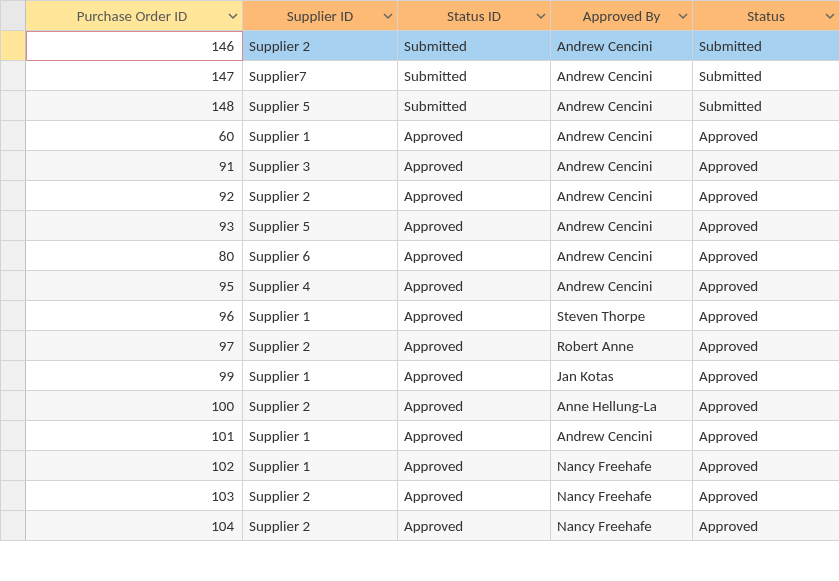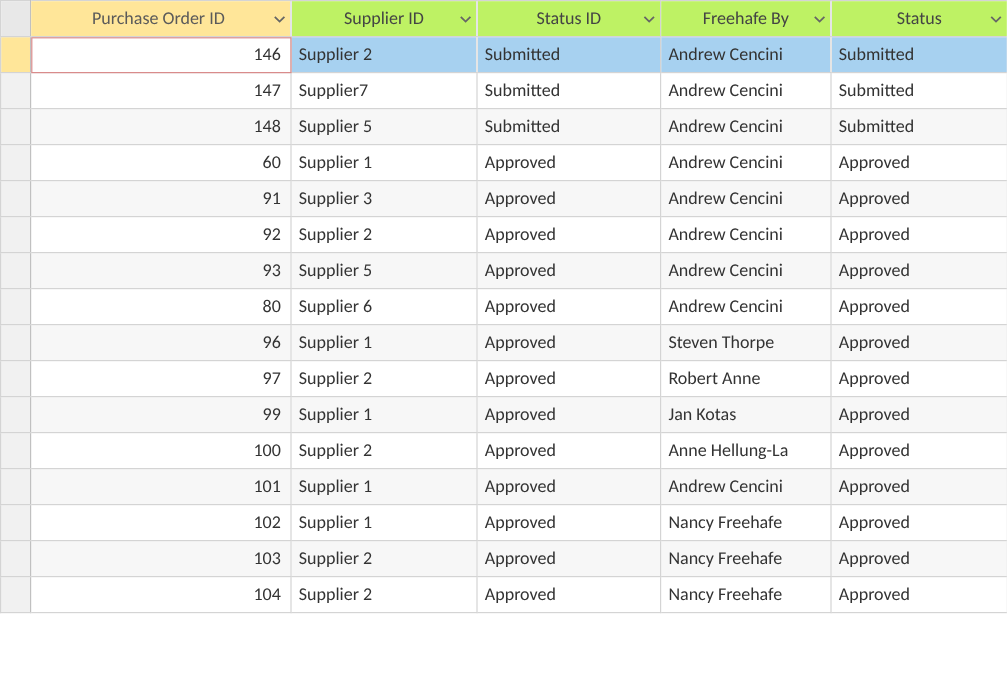--- a/index.html
+++ b/index.html
@@ -33,21 +33,21 @@
       white-space: nowrap;
       text-overflow: clip;
     }
     .row-selector {
       width: 25px;
       min-width: 25px;
       background: #f1f1f1;
       border-right: 1px solid #c0c0c0;
     }
     .header-row .cell {
-      background: #bef264;
+      background: #fdba74;
       color: #444;
       font-weight: 400;
       position: relative;
       text-align: center;
       padding: 5px 4px;
     }
     .header-row .row-selector {
       background: #e8e8e8;
     }
     .header-row .cell.active-header {
@@ -144,21 +144,21 @@
     <div class="cell col-statusid">
       <span class="header-text">Status ID</span>
       <span class="filter-arrow">
         <svg viewBox="0 0 10 10">
             <path d="M1 3 L5 7 L9 3" fill="none" stroke="#666" stroke-width="1.5"></path>
           </svg>
       </span>
     </div>
 
     <div class="cell col-submittedby">
-      <span class="header-text">Freehafe By</span>
+      <span class="header-text">Approved By</span>
       <span class="filter-arrow">
         <svg viewBox="0 0 10 10">
             <path d="M1 3 L5 7 L9 3" fill="none" stroke="#666" stroke-width="1.5"></path>
           </svg>
       </span>
     </div>
 
     <div class="cell col-status">
       <span class="header-text">Status</span>
       <span class="filter-arrow">
@@ -228,20 +228,28 @@
     <div class="row data-row">
       <div class="cell row-selector"></div>
       <div class="cell col-id">80</div>
       <div class="cell col-supplier">Supplier 6</div>
       <div class="cell col-statusid">Approved</div>
       <div class="cell col-submittedby">Andrew Cencini</div>
       <div class="cell col-status">Approved</div>
     </div>
     <div class="row data-row">
       <div class="cell row-selector"></div>
+      <div class="cell col-id">95</div>
+      <div class="cell col-supplier">Supplier 4</div>
+      <div class="cell col-statusid">Approved</div>
+      <div class="cell col-submittedby">Andrew Cencini</div>
+      <div class="cell col-status">Approved</div>
+    </div>
+    <div class="row data-row">
+      <div class="cell row-selector"></div>
       <div class="cell col-id">96</div>
       <div class="cell col-supplier">Supplier 1</div>
       <div class="cell col-statusid">Approved</div>
       <div class="cell col-submittedby">Steven Thorpe</div>
       <div class="cell col-status">Approved</div>
     </div>
     <div class="row data-row">
       <div class="cell row-selector"></div>
       <div class="cell col-id">97</div>
       <div class="cell col-supplier">Supplier 2</div>

